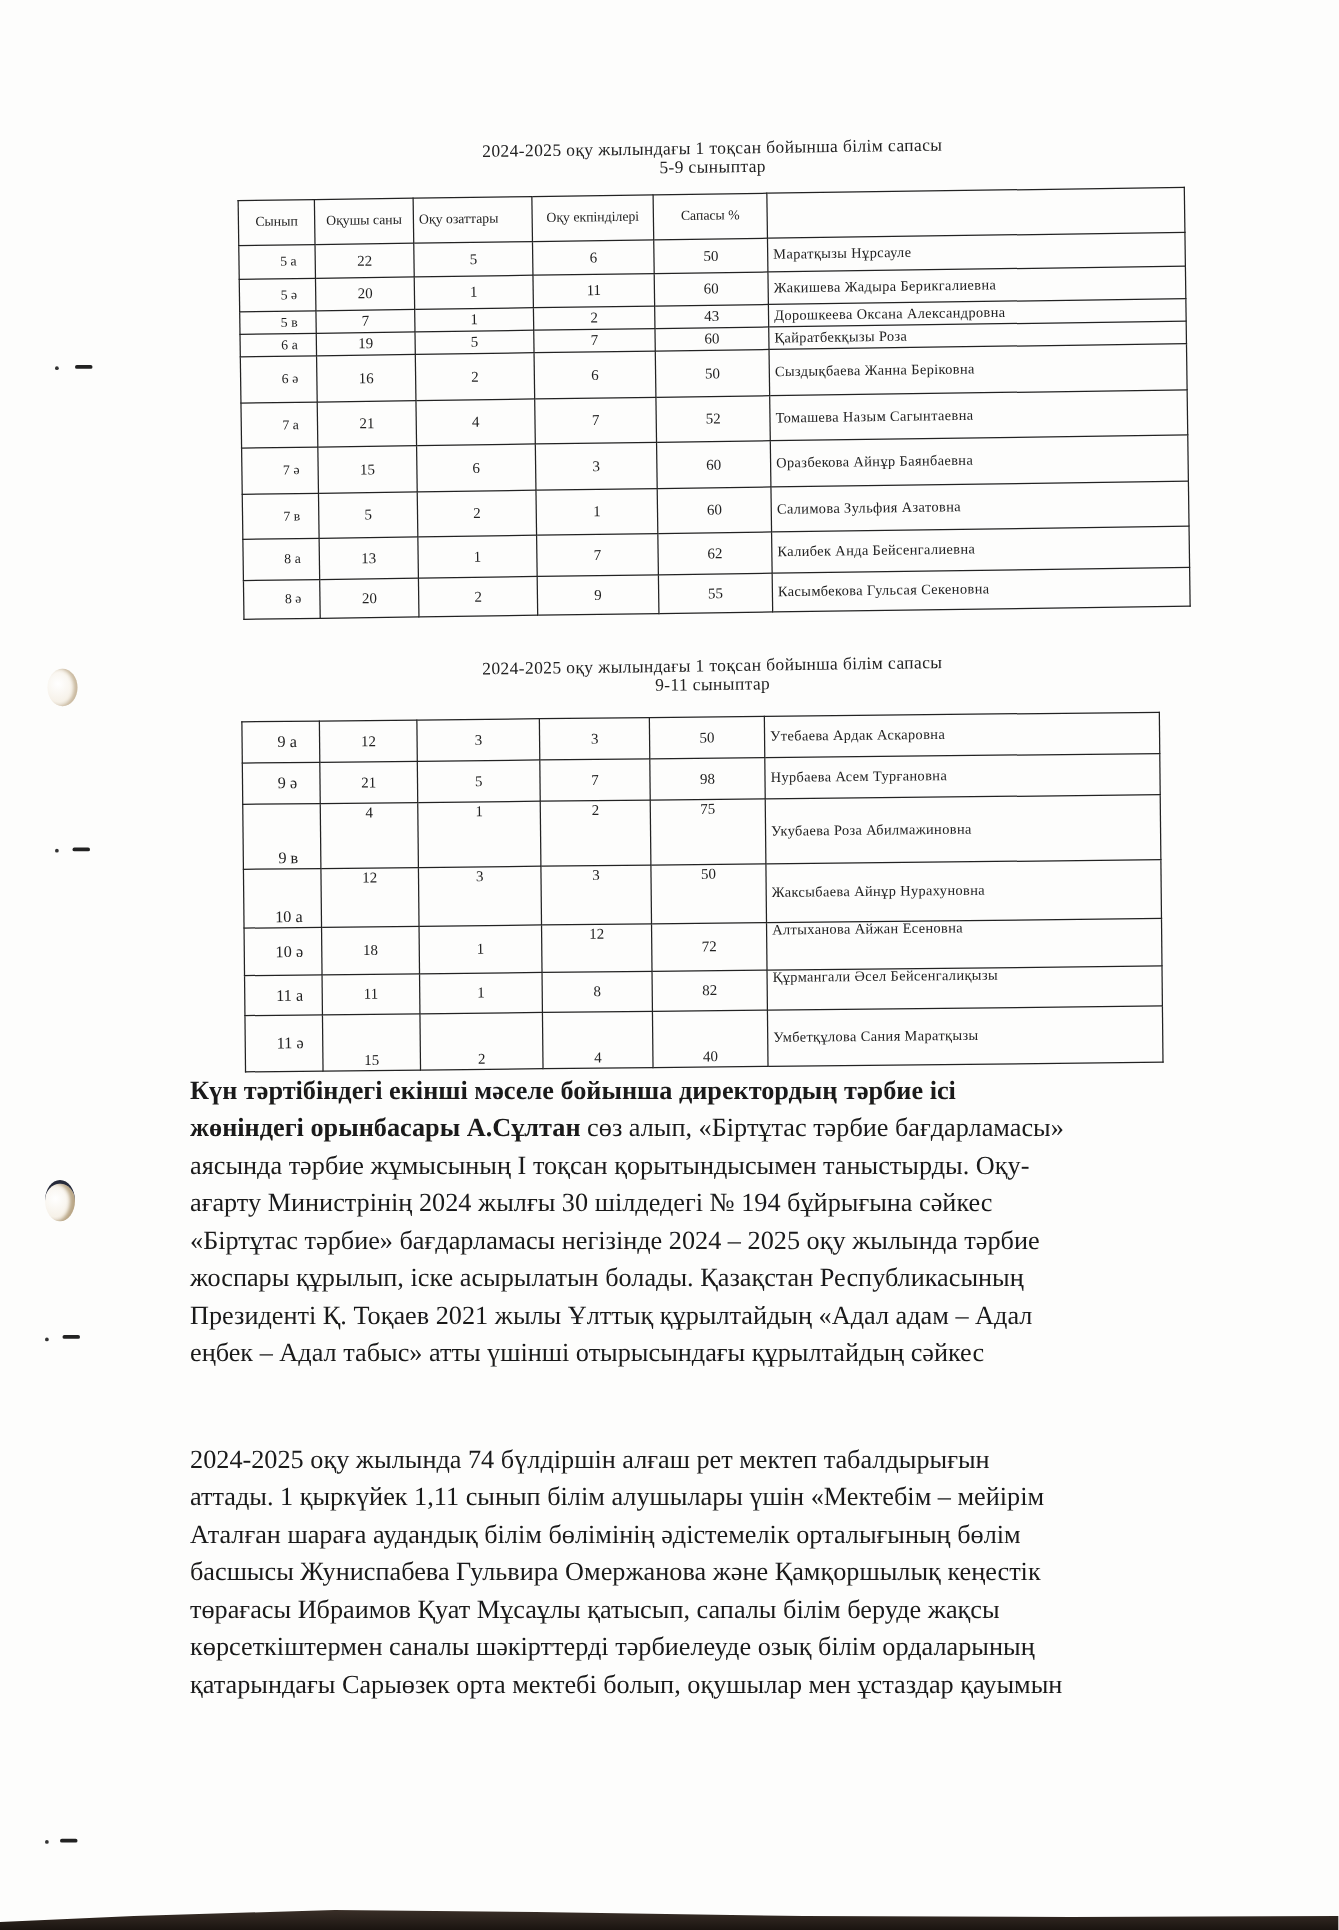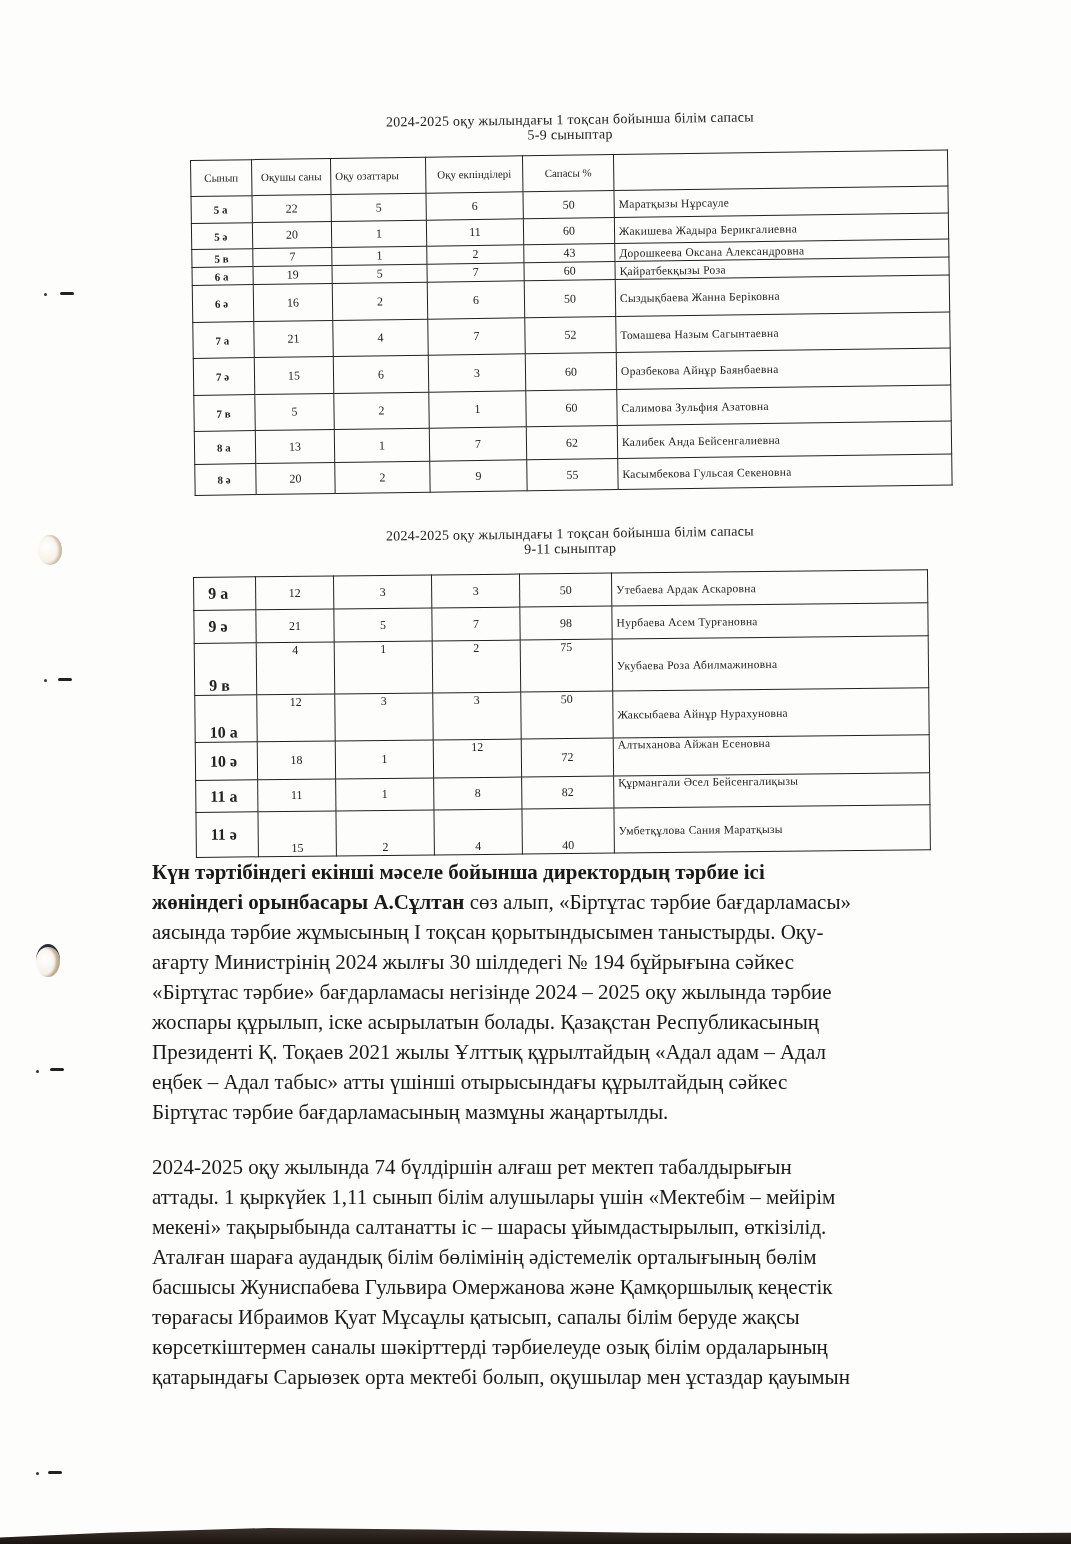--- a/index.html
+++ b/index.html
@@ -31,28 +31,28 @@
 
   
   table.grade {
     position: absolute; border-collapse: collapse;
     font-family: "Liberation Serif", serif; font-size: 12px; color: #222;
   }
   table.grade td {
     border: 1.5px solid #222; padding: 0 4px; text-align: center; vertical-align: middle;
   }
   table.grade td.name { text-align: left; font-size: 11.5px; letter-spacing: 0.3px; }
-  table.grade td.cls { font-size: 11px; text-align: left; padding-left: 22px; font-weight: bold; }
+  table.grade td.cls { font-size: 11px; text-align: center; padding-left: 22px; }
   table.grade tr.head td { font-size: 11px; line-height: 11px; }
   table.grade td.top { vertical-align: top; }
   table.grade td.bottom { vertical-align: bottom; }
 
   #t1 { left: 190px; top: 160px; width: 758px; transform: rotate(-0.8deg); transform-origin: left top; }
   #t2 { left: 193px; top: 577px; width: 735px; transform: rotate(-0.6deg); transform-origin: left top; }
-  #t2 td.cls { font-size: 16px; padding-left: 14px; }
+  #t2 td.cls { font-size: 13px; padding-left: 14px; }
 
   
   .body-text {
     position: absolute; left: 152px; width: 880px;
     font-size: 21px; line-height: 30px; color: #1a1a1a;
   }
   .body-text .line { display: block; white-space: nowrap; }
   .body-text b { font-weight: bold; }
   #para1 { top: 857px; }
   #para2 { top: 1152px; }
@@ -256,27 +256,25 @@
 
   <div class="body-text" id="para1">
     <span class="line"><b>Күн тәртібіндегі екінші мәселе бойынша директордың тәрбие ісі</b></span>
     <span class="line"><b>жөніндегі орынбасары А.Сұлтан</b><span> сөз алып, «Біртұтас тәрбие бағдарламасы»</span></span>
     <span class="line">аясында тәрбие жұмысының I  тоқсан қорытындысымен таныстырды. Оқу-</span>
     <span class="line">ағарту Министрінің 2024 жылғы 30 шілдедегі № 194 бұйрығына сәйкес</span>
     <span class="line">«Біртұтас тәрбие» бағдарламасы негізінде 2024 – 2025 оқу жылында тәрбие</span>
     <span class="line">жоспары құрылып, іске асырылатын болады. Қазақстан Республикасының</span>
     <span class="line">Президенті Қ. Тоқаев 2021 жылы Ұлттық құрылтайдың «Адал адам – Адал</span>
     <span class="line">еңбек – Адал табыс» атты үшінші отырысындағы құрылтайдың сәйкес</span>
-    <span class="line">Біртұтас тәрбие бағдарламасының мазмұны жаңартылды.</span>
   </div>
 
   <div class="body-text" id="para2">
     <span class="line">2024-2025 оқу жылында 74 бүлдіршін алғаш рет мектеп табалдырығын</span>
     <span class="line">аттады. 1 қыркүйек 1,11 сынып білім алушылары үшін «Мектебім – мейірім</span>
-    <span class="line">мекені» тақырыбында салтанатты іс – шарасы ұйымдастырылып, өткізілід.</span>
     <span class="line">Аталған шараға аудандық білім бөлімінің әдістемелік орталығының бөлім</span>
     <span class="line">басшысы Жуниспабева Гульвира Омержанова және Қамқоршылық кеңестік</span>
     <span class="line">төрағасы Ибраимов Қуат Мұсаұлы қатысып,  сапалы білім беруде жақсы</span>
     <span class="line">көрсеткіштермен саналы шәкірттерді тәрбиелеуде озық білім ордаларының</span>
     <span class="line">қатарындағы Сарыөзек орта мектебі болып, оқушылар мен ұстаздар қауымын</span>
   </div>
 
   <div class="bottom-edge"></div>
 </div>
 

